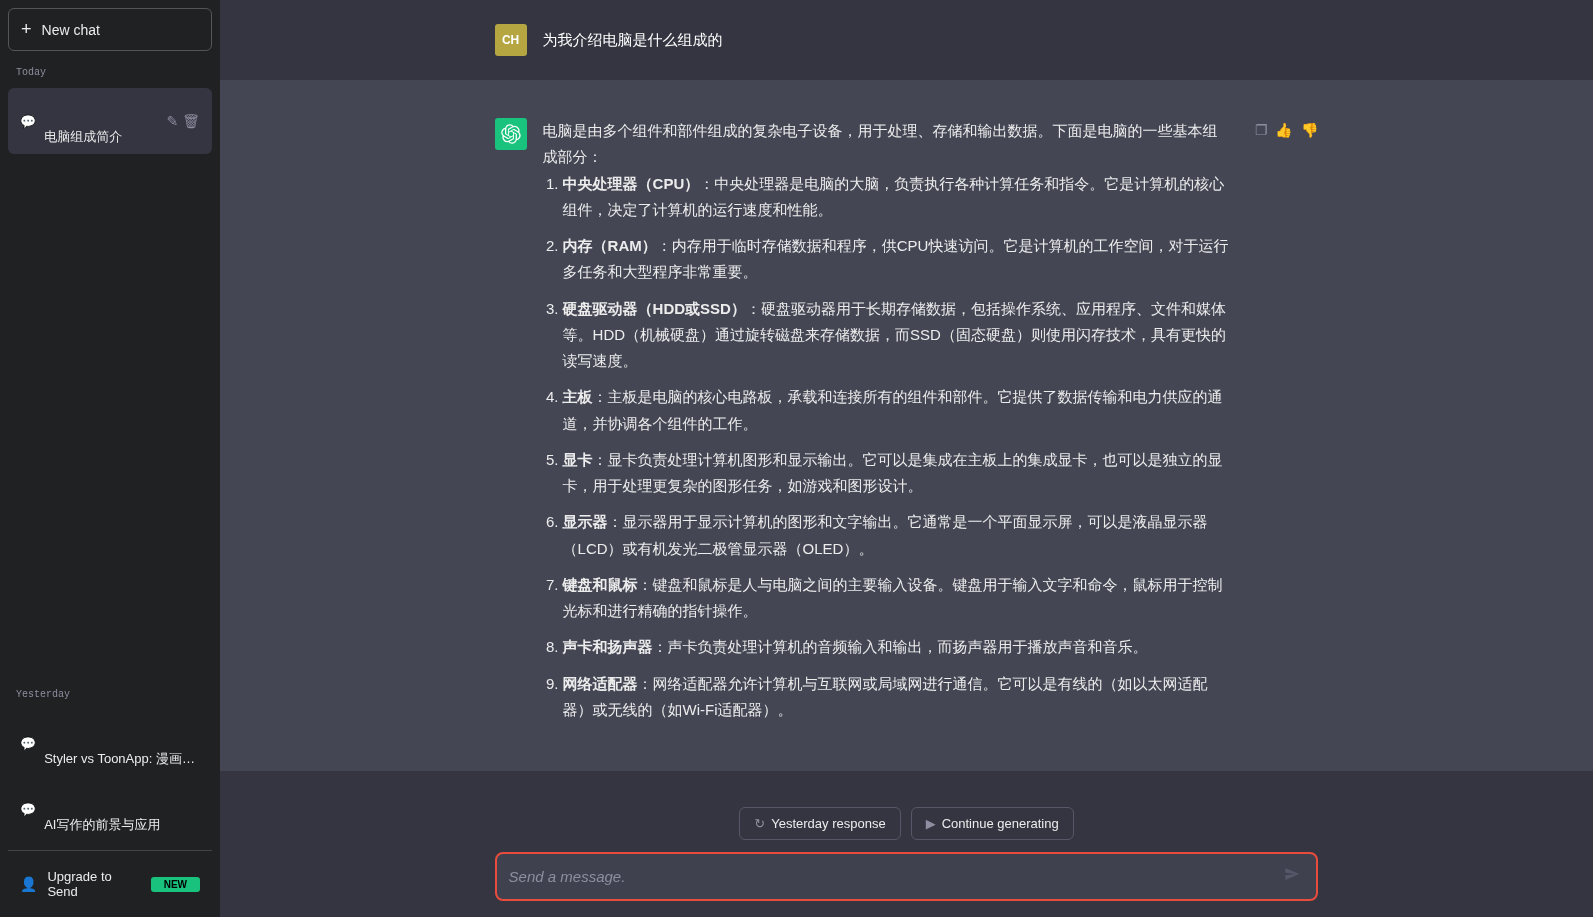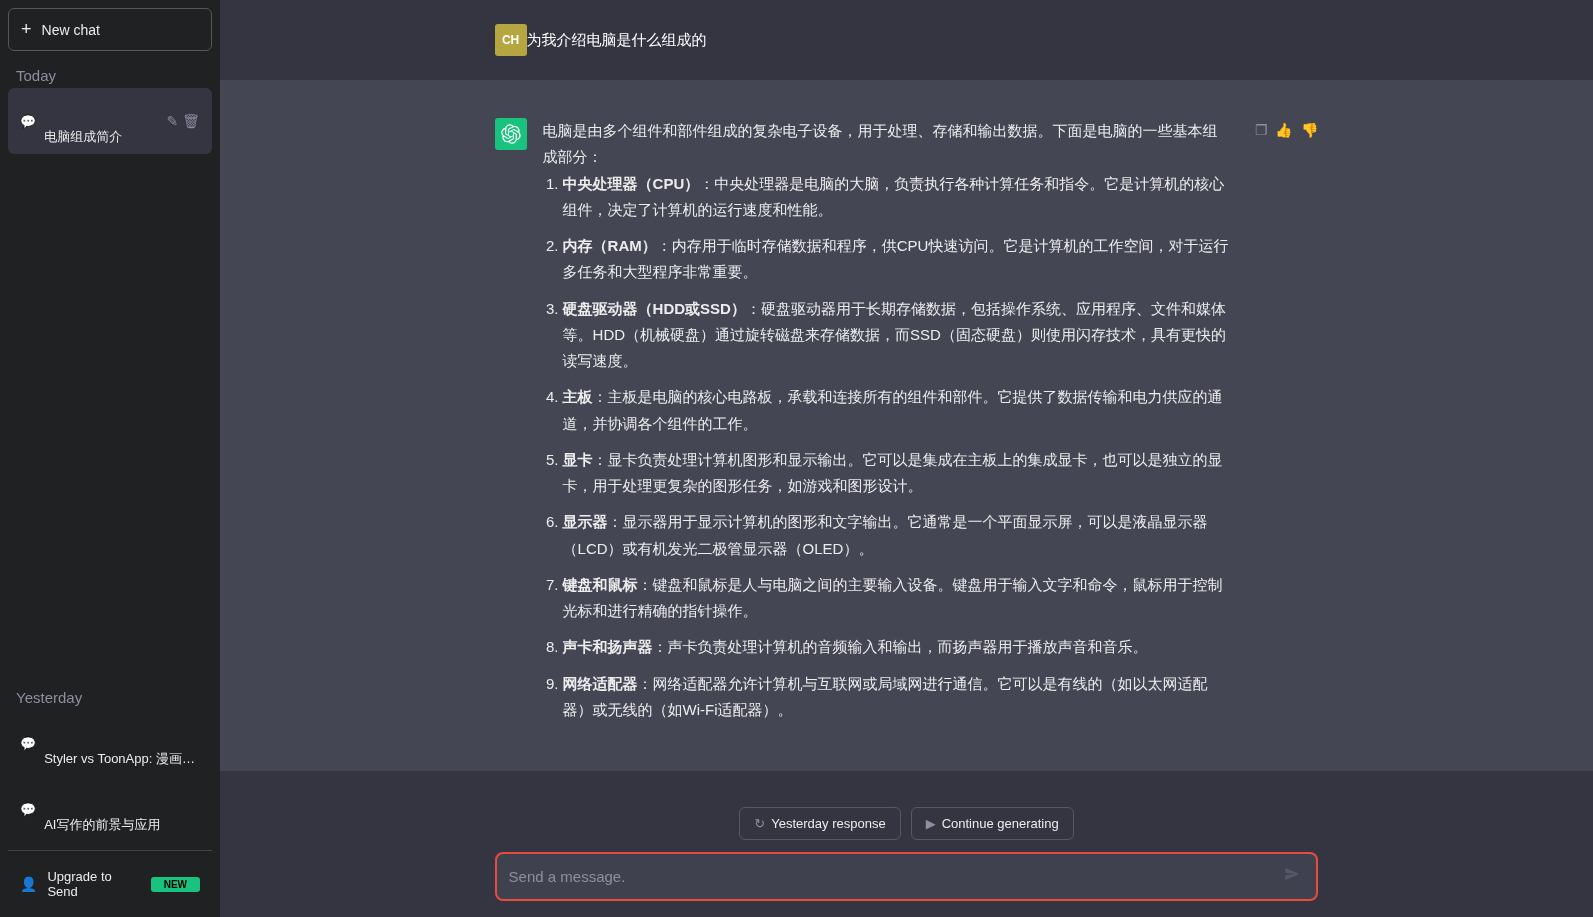--- a/index.html
+++ b/index.html
@@ -34,25 +34,26 @@
       cursor: pointer;
       background: transparent;
       color: #ececec;
       font-size: 14px;
       margin-bottom: 12px;
       width: 100%;
     }
     .plus-icon { font-size: 18px; font-weight: 300; }
 
     .sidebar-section-label {
-      font-size: 15px;
+      font-size: 10px;
       color: #8e8ea0;
-      padding: 4px 8px 4px;
+      padding: 4px 8px 10px;
       text-transform: none;
       font-weight: 500;
+      font-family: Liberation Mono, monospace;
     }
 
     .chat-item {
       display: flex;
       align-items: center;
       gap: 8px;
       padding: 8px 12px;
       border-radius: 6px;
       cursor: pointer;
       font-size: 13px;
@@ -125,20 +126,21 @@
       overflow-y: auto;
       padding: 0;
     }
 
     
     .message-user {
       background: #343541;
       padding: 24px 20%;
       display: flex;
       align-items: flex-start;
+      gap: 16px;
     }
     .user-avatar {
       width: 32px;
       height: 32px;
       background: #b5a642;
       border-radius: 3px;
       display: flex;
       align-items: center;
       justify-content: center;
       font-size: 12px;
@@ -235,20 +237,21 @@
       padding: 0 12px;
     }
     .input-box {
       flex: 1;
       background: transparent;
       border: none;
       outline: none;
       color: #c4b5fd;
       font-size: 15px;
       padding: 14px 0;
+      font-style: italic;
     }
     .input-box::placeholder { color: #8e8ea0; }
     .send-btn {
       background: transparent;
       border: none;
       cursor: pointer;
       color: #565869;
       font-size: 18px;
       padding: 4px;
     }

